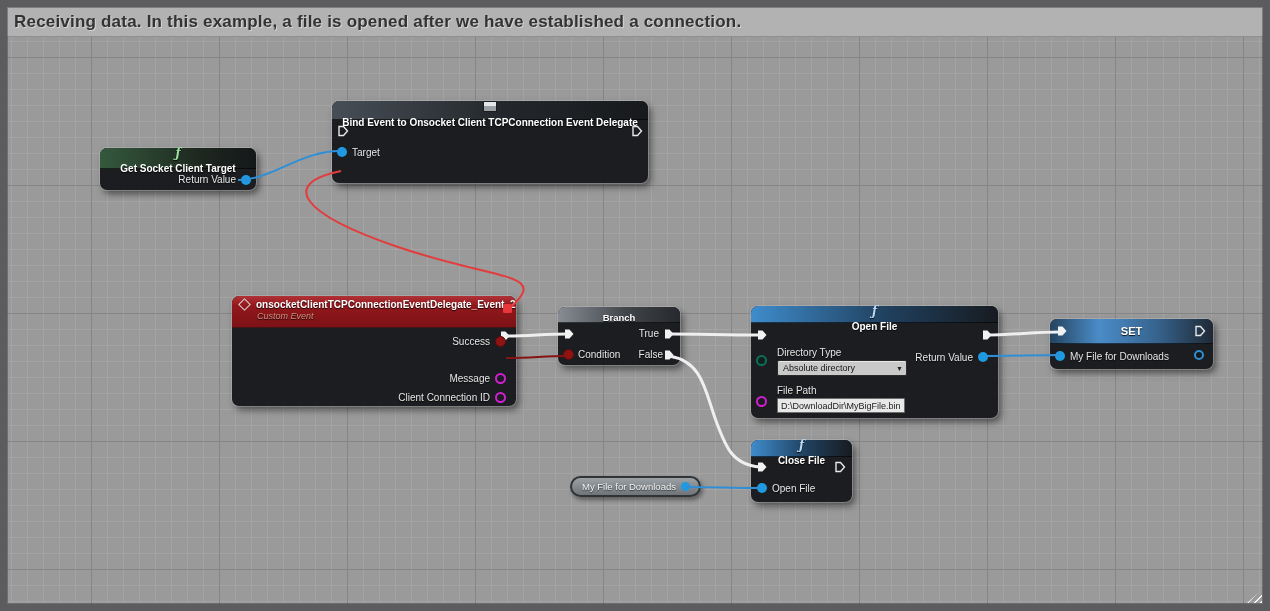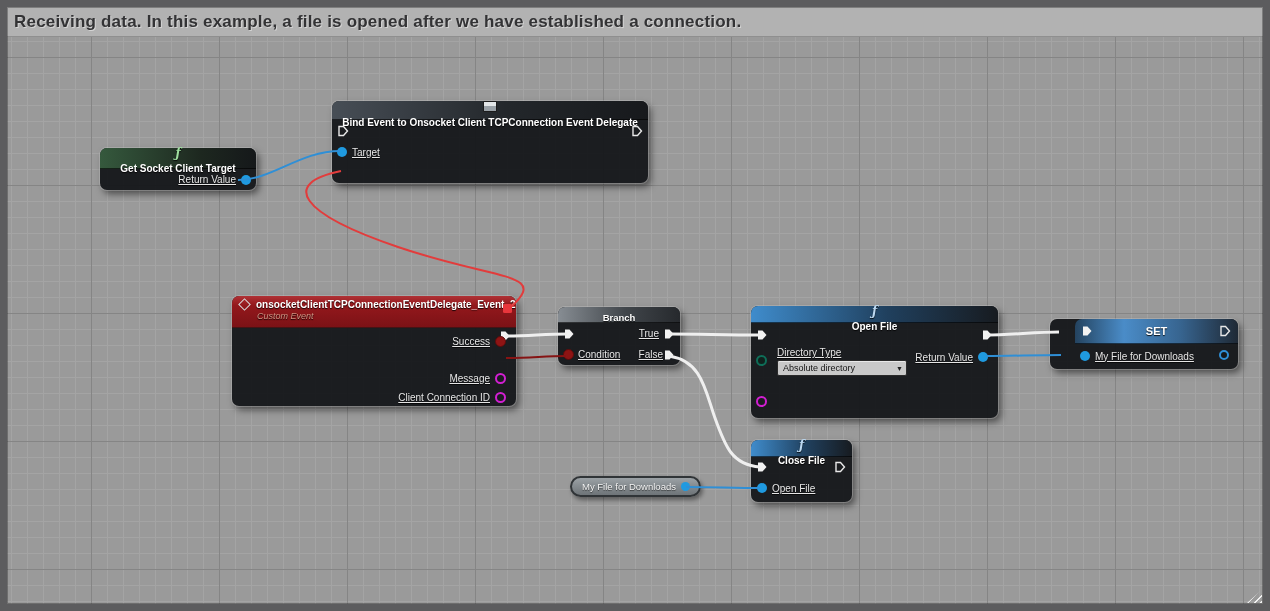--- a/index.html
+++ b/index.html
@@ -31,21 +31,21 @@
   .hdr-dark{background:linear-gradient(90deg,#474e56,#23272b 55%,#17191c);height:18px;}
   .hdr-red{background:linear-gradient(180deg,#b03236 0%,#93181c 30%,#7c1216 100%);height:28px;
     display:block;padding:3px 6px 0 6px;}
   .hdr-gray{background:linear-gradient(90deg,#878d93,#41464b 55%,#26292d);height:15px;font-size:9.5px;}
   .hdr-blue{background:linear-gradient(90deg,#3f8ccc,#20405e 55%,#171b20);height:16px;}
   .hdr-setblue{background:linear-gradient(90deg,#24435f,#4a8cc8 30%,#37648f 65%,#1f2935);height:24px;
     display:block;text-align:center;line-height:24px;font-size:11px;position:relative;}
   .row{display:flex;align-items:center;gap:5px;padding:0 5px;font-size:10px;}
   .row.rt{justify-content:flex-end;padding-left:36px;}
   .row.between{justify-content:space-between;}
-  .plabel{text-shadow:0 1px 1px rgba(0,0,0,.7);white-space:nowrap;text-decoration:underline;}
+  .plabel{text-shadow:0 1px 1px rgba(0,0,0,.7);white-space:nowrap;}
   .abs{position:absolute;}
   
   .pin{width:10px;height:10px;border-radius:50%;flex:0 0 auto;}
   .pin.filled-blue{background:#1f9ae0;}
   .pin.filled-bool{background:#8e1414;border:1px solid #5c0c0c;width:9px;height:9px;}
   .pin.hollow-str{width:7px;height:7px;border:2px solid #d21fd2;background:transparent;}
   .pin.hollow-enum{width:7px;height:7px;border:2px solid #0e6e58;background:#10211d;}
   .pin.sq{width:9px;height:9px;border-radius:1.5px;background:#e8363c;}
   .pin.half-blue{width:6px;height:6px;border:2.5px solid #2f8fd6;background:#15191c;}
   .exec{width:12px;height:12px;flex:0 0 auto;}
@@ -194,23 +194,29 @@
       <div class="dropdown">
         <span>Absolute directory</span>
         <span class="dd-arrow">▼</span>
       </div>
     </div>
     <div class="row rt abs" style="right:5px;top:45px;height:12px;">
       <span class="plabel">Return Value</span>
       <span class="pin filled-blue"></span>
     </div>
     <span class="pin hollow-str abs" style="left:5px;top:90px;"></span>
-  </div>
-
-  <div class="node" style="left:1050px;top:319px;width:163px;height:50px;padding-left:25px;">
+    <div class="stack abs" style="left:26px;top:79px;">
+      <span class="plabel" style="font-size:10px;">File Path</span>
+      <div class="textbox">
+        <span>D:\DownloadDir\MyBigFile.bin</span>
+      </div>
+    </div>
+  </div>
+
+  <div class="node" style="left:1050px;top:319px;width:163px;height:50px;">
     <div class="hdr hdr-setblue">
       <span>SET</span>
       <svg class="exec abs" style="left:6px;top:6px;" viewBox="0 0 12 12">
           <path d="M2 1.5 h4.5 l4 4.5 -4 4.5 H2 z" fill="#f2f2f2"></path>
         </svg>
       <svg class="exec abs" style="right:7px;top:6px;" viewBox="0 0 12 12">
           <path d="M2 1.5 h4.5 l4 4.5 -4 4.5 H2 z" fill="none" stroke="#e8e8e8" stroke-width="1.4"></path>
         </svg>
     </div>
     <div class="row" style="height:24px;">

